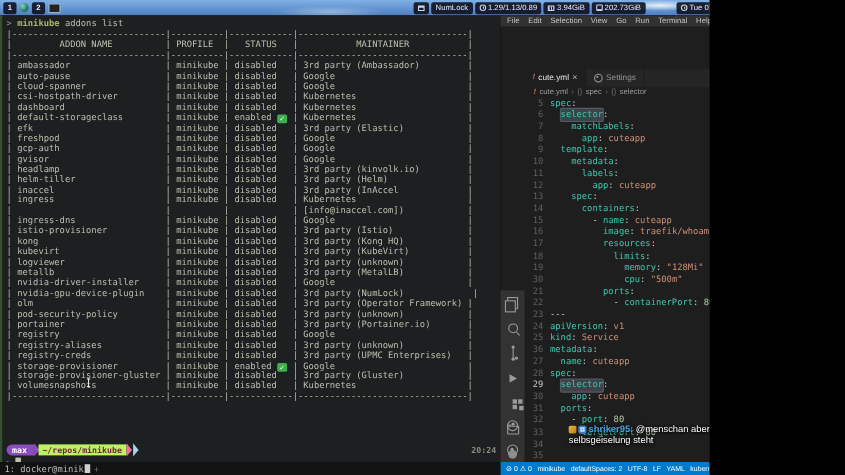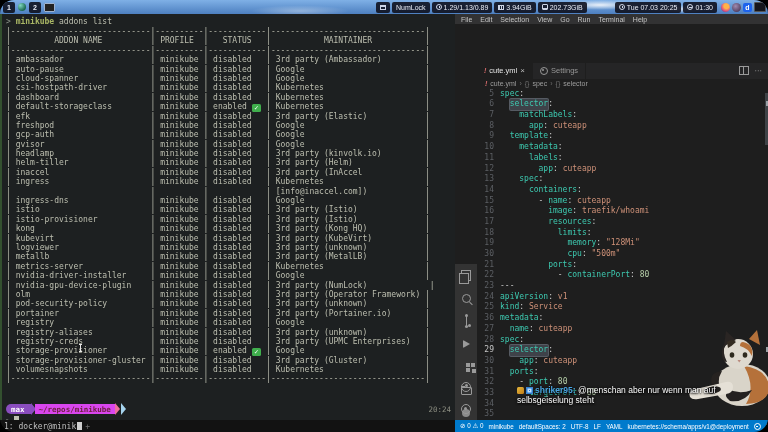--- a/index.html
+++ b/index.html
@@ -1,16 +1,16 @@
 <!DOCTYPE html>
 <html><head>
 <meta charset="utf-8">
 <style>
   html,body{margin:0;padding:0;background:#000;}
-  #root{position:relative;width:768px;height:432px;overflow:hidden;font-family:"Liberation Sans",sans-serif;border-radius:14px;}
+  #root{position:relative;width:645px;height:432px;overflow:hidden;font-family:"Liberation Sans",sans-serif;}
   
   #topbar{position:absolute;left:0;top:0;width:768px;height:14px;
     background:
       radial-gradient(ellipse 55px 7px at 600px 5px, rgba(255,255,255,.85), rgba(255,255,255,0) 70%),
       radial-gradient(ellipse 40px 6px at 680px 9px, rgba(255,255,255,.7), rgba(255,255,255,0) 70%),
       radial-gradient(ellipse 70px 8px at 300px 11px, rgba(255,255,255,.35), rgba(255,255,255,0) 70%),
       linear-gradient(180deg,#7fb0e6,#4d7fc0);
     display:flex;align-items:center;font-size:7px;color:#e8ecf5;}
   .pill{background:rgba(12,14,26,.88);border-radius:2px;padding:1px 4px;margin:0 1px;display:flex;align-items:center;gap:2px;height:9px;line-height:9px;white-space:nowrap;}
   .pill b{font-weight:bold}
@@ -43,24 +43,24 @@
   #cmdline{padding:3px 4px 0 4px;line-height:10px;white-space:pre;}
   #cmdline .psym{color:#8b9288}
   #cmdline .prog{color:#a9b665;font-weight:bold}
   #addons-table{padding:0 4px;}
   .tline{white-space:pre;line-height:9.4px;height:9.4px;}
   .check{display:inline-block;width:9.6px;height:8px;background:#3fae4c;border-radius:1.5px;color:#fff;
     font-size:7px;line-height:8px;text-align:center;vertical-align:-1px;}
   #prompt2{position:absolute;left:4px;right:4px;top:389px;height:12px;display:flex;align-items:center;font-size:7.5px;font-weight:bold;}
   .seg-user{background:#8a4dbf;color:#fff;padding:1px 6px 1px 5px;border-radius:6px 0 0 6px;height:10px;line-height:9px;box-sizing:border-box;}
   .seg-arrow1{width:0;height:0;border-top:6px solid transparent;border-bottom:6px solid transparent;border-left:5px solid #8a4dbf;}
-  .seg-path{background:#d946ef;color:#6d2340;padding:1px 4px;height:10px;line-height:9px;box-sizing:border-box;margin-left:-1px;text-align:center;}
+  .seg-path{background:#bef264;color:#6d2340;padding:1px 4px;height:10px;line-height:9px;box-sizing:border-box;margin-left:-1px;text-align:center;}
   .seg-arrow2{width:0;height:0;border-top:6px solid transparent;border-bottom:6px solid transparent;border-left:5px solid #ef6e9e;}
   .seg-arrow3{width:0;height:0;border-top:6px solid transparent;border-bottom:6px solid transparent;border-left:5px solid #a6d4ee;margin-left:1px;}
-  .rtime{margin-left:auto;color:#8b8d80;font-weight:normal;}
+  .rtime{margin-left:auto;color:#8b8d80;font-weight:bold;}
   #prompt3{position:absolute;left:4px;top:402px;line-height:10px;color:#8b9288;}
   #prompt3 .cursor{display:inline-block;width:5px;height:9px;background:#bfc1b3;vertical-align:-1px;margin-left:3px;}
   #mousecur{position:absolute;left:78px;top:330px;width:1px;height:8px;background:#e6e6e6;box-shadow:0 0 1px #000;}
   #mousecur::before,#mousecur::after{content:"";position:absolute;left:-1px;width:3px;height:1px;background:#e6e6e6;}
   #mousecur::before{top:0}#mousecur::after{bottom:0}
   
   #vscode{position:relative;width:313px;height:406px;background:#1e1e1e;display:flex;flex-direction:column;}
   #menubar{height:10px;background:#323233;display:flex;align-items:center;gap:8px;padding-left:6px;font-size:7px;color:#c5c5c5;}
   .mitem{white-space:nowrap;}
   #vsbody{flex:1;display:flex;min-height:0;align-items:flex-end;}
@@ -198,27 +198,25 @@
           <div class="tline">| efk                         | minikube | disabled   | 3rd party (Elastic)            |</div>
           <div class="tline">| freshpod                    | minikube | disabled   | Google                         |</div>
           <div class="tline">| gcp-auth                    | minikube | disabled   | Google                         |</div>
           <div class="tline">| gvisor                      | minikube | disabled   | Google                         |</div>
           <div class="tline">| headlamp                    | minikube | disabled   | 3rd party (kinvolk.io)         |</div>
           <div class="tline">| helm-tiller                 | minikube | disabled   | 3rd party (Helm)               |</div>
           <div class="tline">| inaccel                     | minikube | disabled   | 3rd party (InAccel             |</div>
           <div class="tline">| ingress                     | minikube | disabled   | Kubernetes                     |</div>
           <div class="tline">|                             |          |            | [info@inaccel.com])            |</div>
           <div class="tline">| ingress-dns                 | minikube | disabled   | Google                         |</div>
-          <div class="tline">| istio                       | minikube | disabled   | 3rd party (Istio)              |</div>
           <div class="tline">| istio-provisioner           | minikube | disabled   | 3rd party (Istio)              |</div>
           <div class="tline">| kong                        | minikube | disabled   | 3rd party (Kong HQ)            |</div>
           <div class="tline">| kubevirt                    | minikube | disabled   | 3rd party (KubeVirt)           |</div>
           <div class="tline">| logviewer                   | minikube | disabled   | 3rd party (unknown)            |</div>
           <div class="tline">| metallb                     | minikube | disabled   | 3rd party (MetalLB)            |</div>
-          <div class="tline">| metrics-server              | minikube | disabled   | Kubernetes                     |</div>
           <div class="tline">| nvidia-driver-installer     | minikube | disabled   | Google                         |</div>
           <div class="tline">| nvidia-gpu-device-plugin    | minikube | disabled   | 3rd party (NumLock)             |</div>
           <div class="tline">| olm                         | minikube | disabled   | 3rd party (Operator Framework) |</div>
           <div class="tline">| pod-security-policy         | minikube | disabled   | 3rd party (unknown)            |</div>
           <div class="tline">| portainer                   | minikube | disabled   | 3rd party (Portainer.io)       |</div>
           <div class="tline">| registry                    | minikube | disabled   | Google                         |</div>
           <div class="tline">| registry-aliases            | minikube | disabled   | 3rd party (unknown)            |</div>
           <div class="tline">| registry-creds              | minikube | disabled   | 3rd party (UPMC Enterprises)   |</div>
           <div class="tline">| storage-provisioner         | minikube | enabled <span class="check">✓</span> | Google                         |</div>
           <div class="tline">| storage-provisioner-gluster | minikube | disabled   | 3rd party (Gluster)            |</div>

